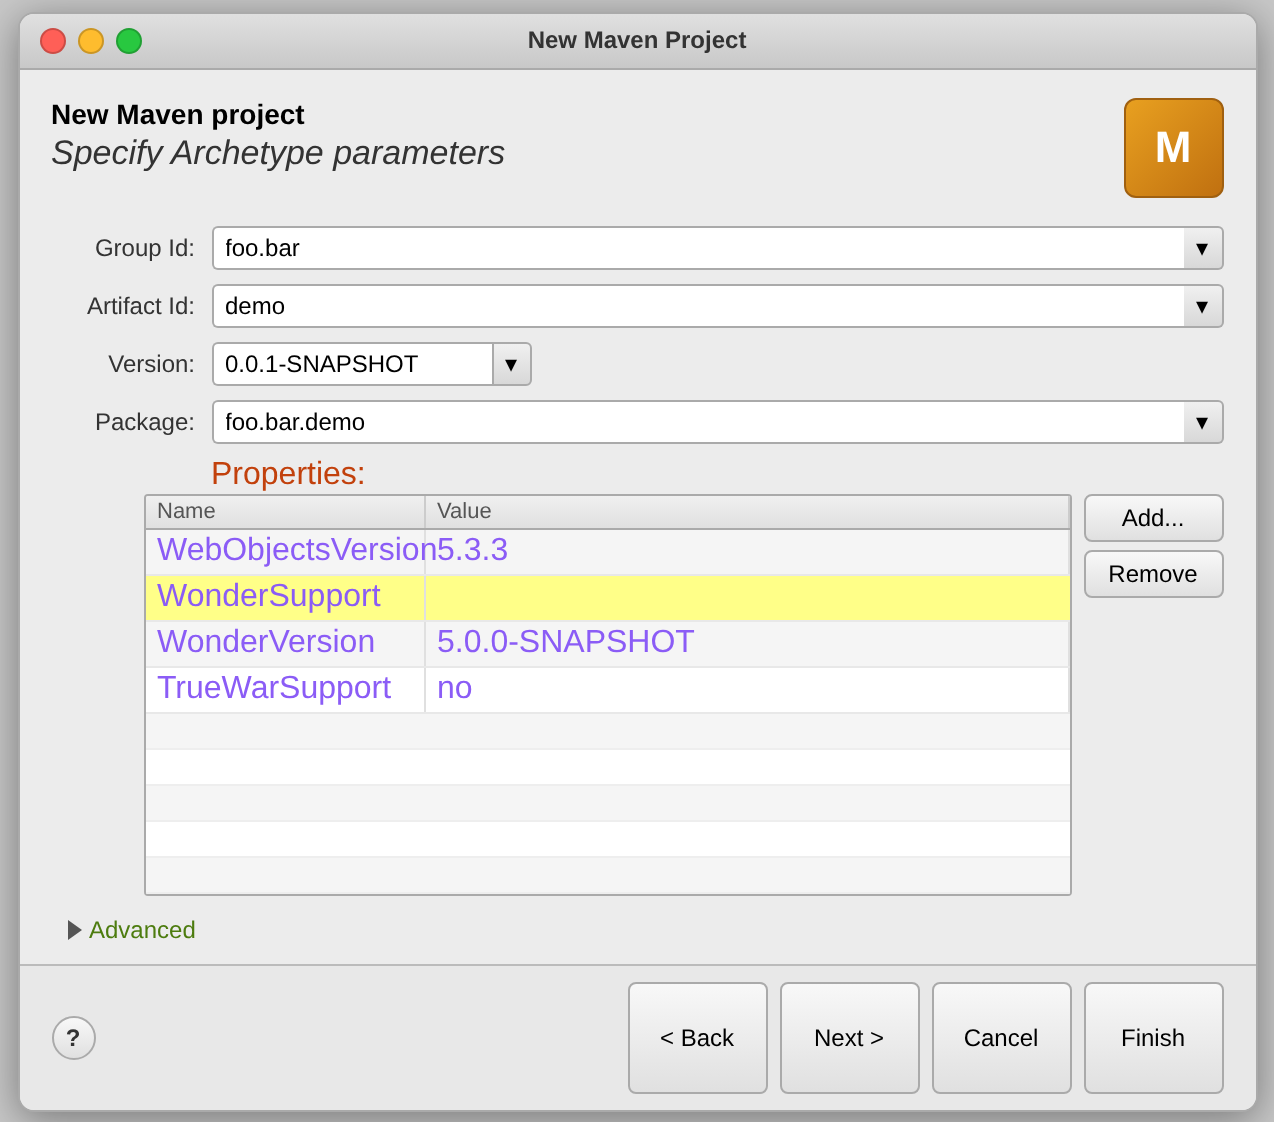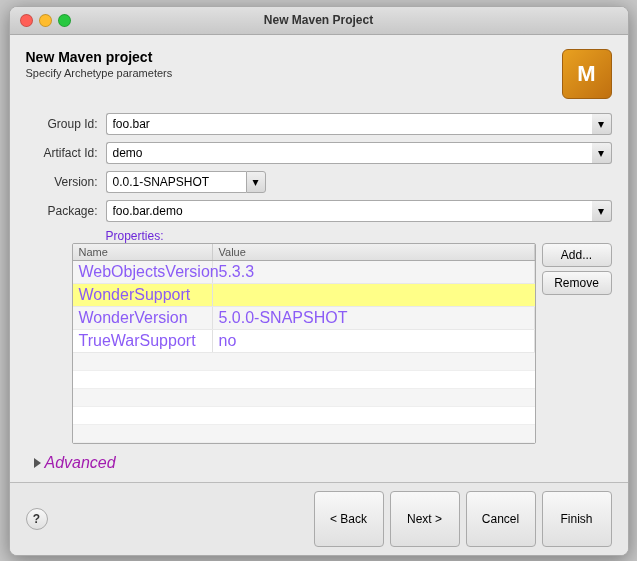--- a/index.html
+++ b/index.html
@@ -61,22 +61,23 @@
       justify-content: space-between;
       margin-bottom: 14px;
     }
     .header-text h2 {
       font-size: 14px;
       font-weight: bold;
       color: #000;
       margin-bottom: 2px;
     }
     .header-text p {
-      font-size: 11px;
+      font-size: 17px;
       color: #333;
+      font-style: italic;
     }
     .maven-icon {
       width: 50px;
       height: 50px;
       background: linear-gradient(135deg, #e8a020, #c07010);
       border-radius: 6px;
       display: flex;
       align-items: center;
       justify-content: center;
       color: white;
@@ -147,22 +148,22 @@
       border-radius: 0 3px 3px 0;
       display: flex;
       align-items: center;
       justify-content: center;
       cursor: pointer;
     }
     .properties-section {
       margin-top: 4px;
     }
     .properties-label {
-      font-size: 12px;
-      color: #6d28d9;
+      font-size: 16px;
+      color: #c2410c;
       margin-left: 80px;
       margin-bottom: 0;
     }
     .properties-area {
       display: flex;
       gap: 6px;
       margin-left: 46px;
     }
     .properties-table-wrap {
       flex: 1;
@@ -235,23 +236,22 @@
       cursor: pointer;
     }
     .triangle {
       width: 0;
       height: 0;
       border-top: 5px solid transparent;
       border-bottom: 5px solid transparent;
       border-left: 7px solid #555;
     }
     .advanced-label {
-      font-size: 16px;
-      color: #a21caf;
-      font-style: italic;
+      font-size: 12px;
+      color: #4d7c0f;
     }
     .footer {
       display: flex;
       align-items: center;
       justify-content: space-between;
       padding: 8px 16px;
       background: #e8e8e8;
       border-top: 1px solid #bbb;
     }
     .footer-left {

